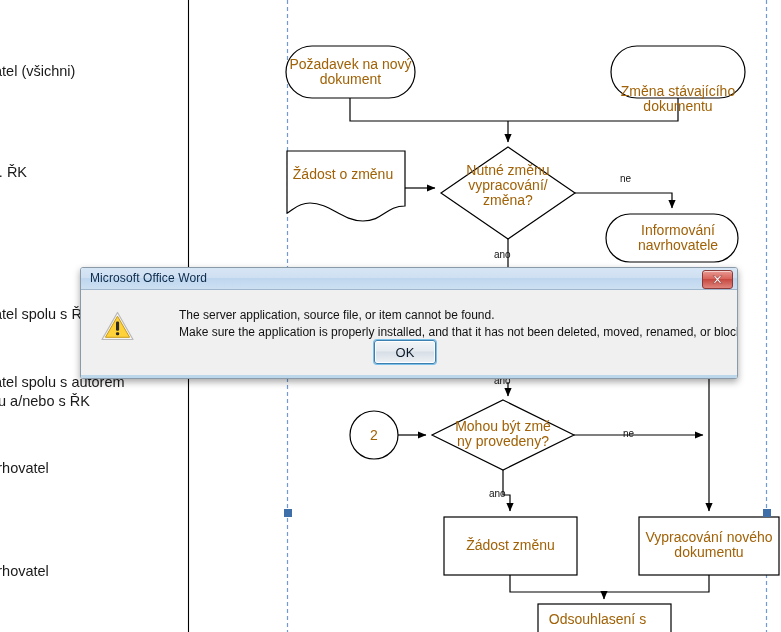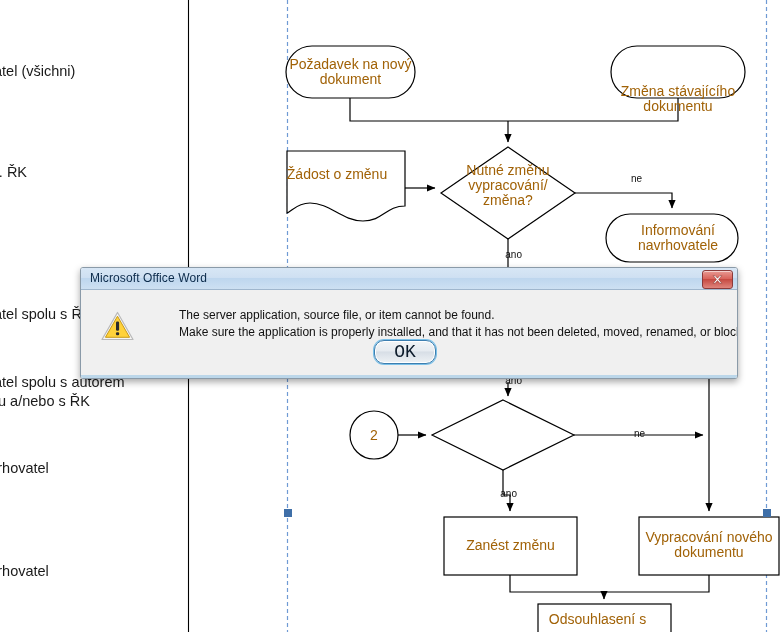--- a/index.html
+++ b/index.html
@@ -35,21 +35,21 @@
     text-align:center;
     line-height:15px;
     white-space:pre-line;
     pointer-events:none;
   }
   .fc-small{
     position:absolute;
     font-family:"Liberation Sans", sans-serif;
     font-size:10px;
     color:#111;
-    text-align:right;
+    text-align:left;
     white-space:nowrap;
   }
 
   
   .sel-handle{
     position:absolute;width:8px;height:8px;background:#3f6fa8;
   }
 
   
   .dialog{
@@ -104,27 +104,27 @@
   }
   .msg div{white-space:nowrap;margin-left:33px;}
   .dialog-footer{
     position:absolute;left:0;right:0;bottom:0;height:33px;
     background:#f0f0f0;
   }
   .ok-btn{
     position:absolute;left:293px;top:-5px;
     width:60px;height:22px;
     border:1px solid #3c7fb1;
-    border-radius:10px;
+    border-radius:3px;
     background:linear-gradient(to bottom,#f2f5f7 0%,#e6ebf0 45%,#d7dee6 50%,#eef2f5 100%);
     box-shadow:0 0 0 1px #7bc0e8, inset 0 0 0 1px #ffffff;
-    font-size:18px;color:#0b1a2a;
+    font-size:13px;color:#0b1a2a;
     display:flex;align-items:center;justify-content:center;
     cursor:pointer;
-    font-family:Liberation Mono, monospace;
+    font-family:Liberation Sans, sans-serif;
   }
   .dialog-bottomline{
     position:absolute;left:0;right:0;bottom:0;height:3px;
     background:#bcd7ea;
   }
 </style>
 </head>
 <body>
 
 <div id="root">
@@ -204,28 +204,30 @@
   <div class="swim-label" style="left:-6px;top:305px;">atel spolu s ŘK</div>
   <div class="swim-label" style="left:-6px;top:373px;">atel spolu s autorem
 tu a/nebo s ŘK</div>
   <div class="swim-label" style="left:-10px;top:459px;">vrhovatel</div>
   <div class="swim-label" style="left:-10px;top:562px;">vrhovatel</div>
 
   <div class="fc-text" style="left:286px;top:57px;width:129px;">Požadavek na nový
 dokument</div>
   <div class="fc-text" style="left:611px;top:57px;width:134px;margin-top:27px;">Změna stávajícího
 dokumentu</div>
-  <div class="fc-text" style="left:277px;top:167px;width:120px;">Žádost o změnu</div>
+  <div class="fc-text" style="left:283px;top:167px;width:120px;">Žádost o změnu</div>
   <div class="fc-text" style="left:441px;top:163px;width:134px;">Nutné změnu
 vypracování/
 změna?</div>
   <div class="fc-text" style="left:606px;top:223px;width:144px;">Informování
 navrhovatele</div>
   <div class="fc-text" style="left:350px;top:428px;width:48px;">2</div>
-  <div class="fc-text" style="left:444px;top:538px;width:133px;">Zanést změnu</div>
+  <div class="fc-text" style="left:435px;top:419px;width:136px;">Mohou být změ
+ny provedeny?</div>
+  <div class="fc-text" style="left:444px;top:538px;width:133px;">Žádost změnu</div>
   <div class="fc-text" style="left:639px;top:530px;width:140px;">Vypracování nového
 dokumentu</div>
   <div class="fc-text" style="left:538px;top:612px;width:119px;">Odsouhlasení s</div>
 
   <div class="fc-small" style="left:620px;top:173px;width:22px;">ne</div>
   <div class="fc-small" style="left:494px;top:249px;width:28px;">ano</div>
   <div class="fc-small" style="left:494px;top:375px;width:28px;">ano</div>
   <div class="fc-small" style="left:623px;top:428px;width:22px;">ne</div>
   <div class="fc-small" style="left:489px;top:488px;width:28px;">ano</div>
 

